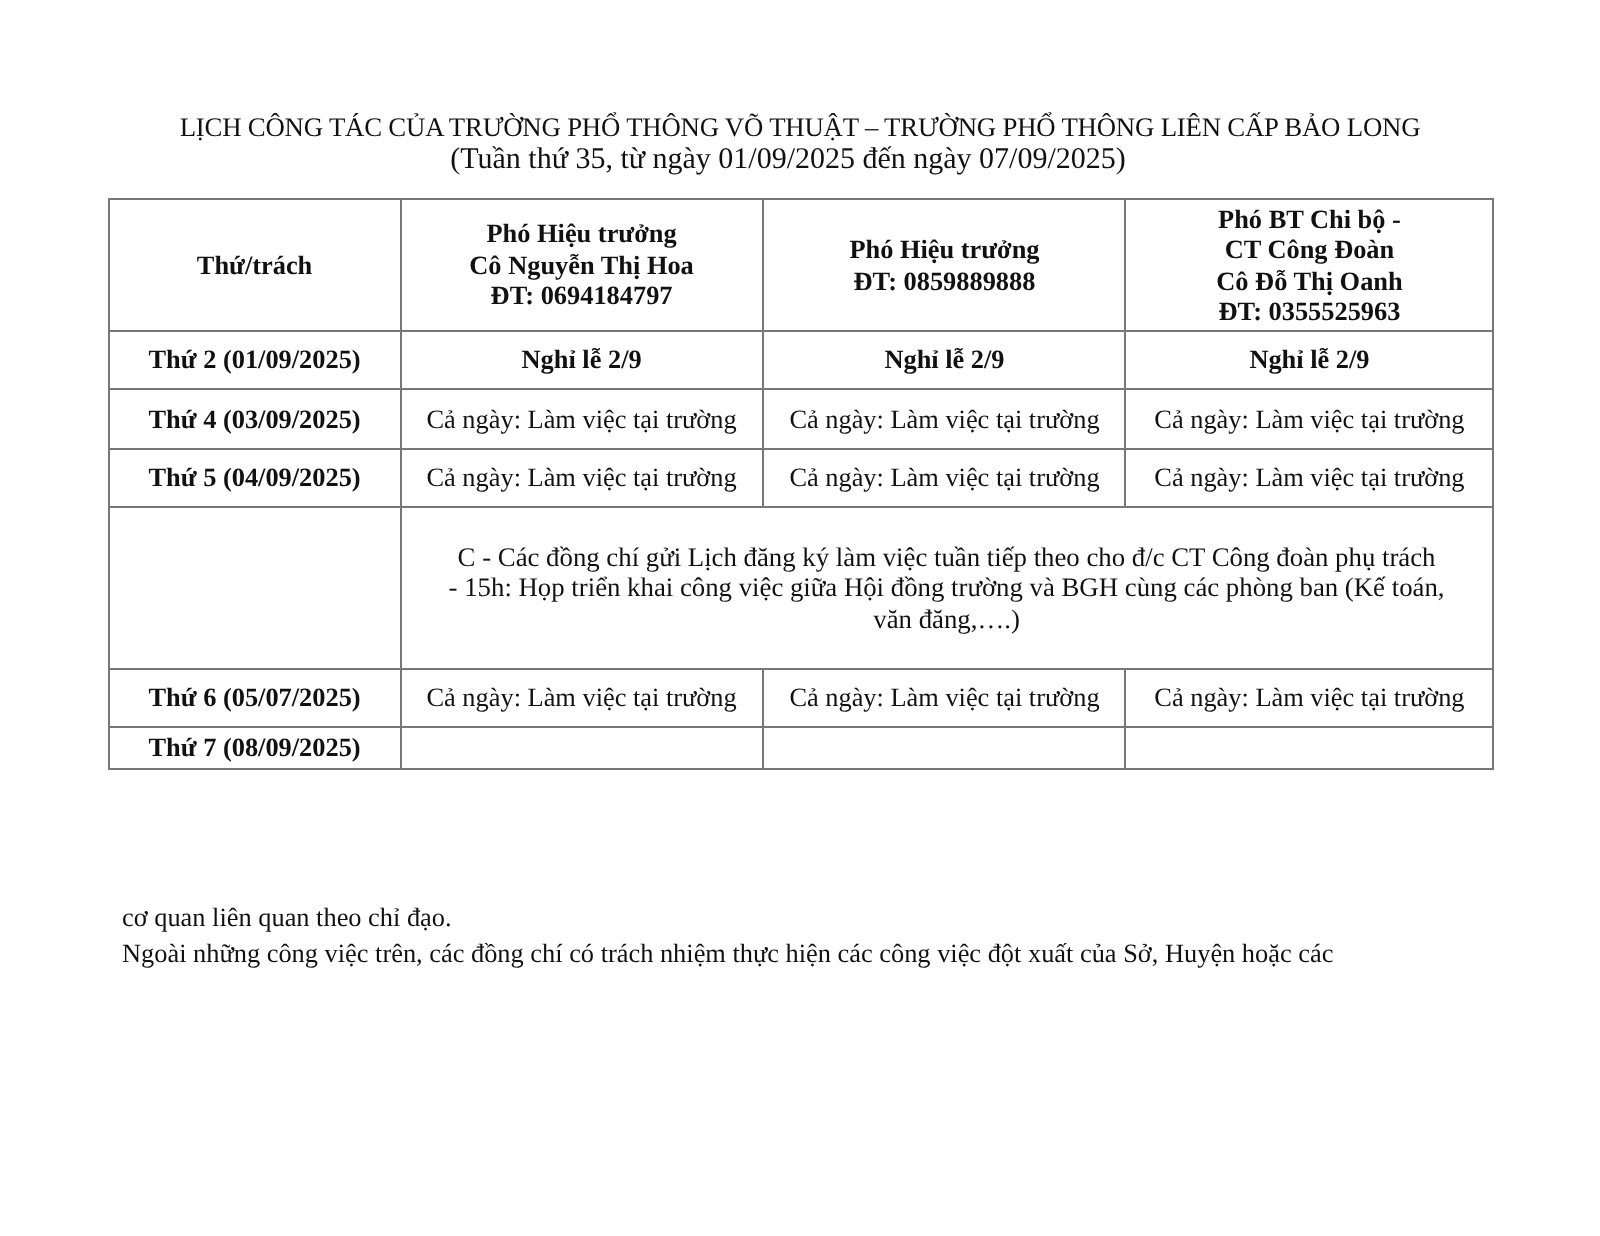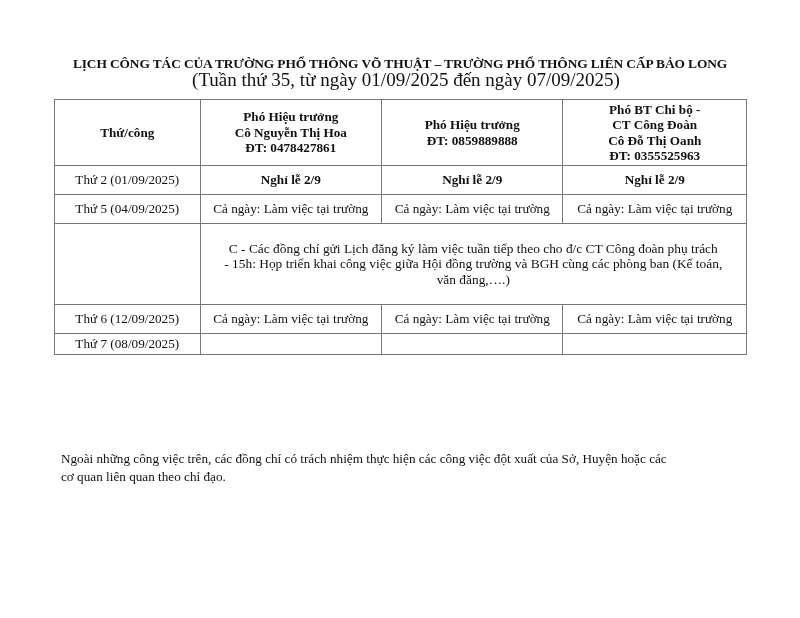--- a/index.html
+++ b/index.html
@@ -14,32 +14,32 @@
       overflow: hidden;
       font-family: "Liberation Serif", "DejaVu Serif", serif;
       color: #111111;
     }
     .title {
       position: absolute;
       left: 0;
       top: 56px;
       width: 800px;
       text-align: center;
-      font-weight: bold;
+      font-weight: normal;
       font-size: 13.4px;
       letter-spacing: -0.1px;
       line-height: 16px;
     }
     .subtitle {
       position: absolute;
-      left: 16px;
+      left: 4px;
       top: 72px;
       width: 780px;
       text-align: center;
-      font-size: 19px;
+      font-size: 15px;
       line-height: 16px;
     }
     table.schedule {
       position: absolute;
       left: 54px;
       top: 99px;
       width: 693px;
       border-collapse: collapse;
       table-layout: fixed;
       font-size: 13.2px;
@@ -60,21 +60,21 @@
     .col-a { width: 177px; }
     .col-b { width: 177px; }
     .col-c { width: 179px; }
     tr.head-row { height: 66px; }
     tr.r-short { height: 29px; }
     tr.r-mid { height: 30px; }
     tr.r-note { height: 81px; }
     tr.r-tiny { height: 21px; }
     tr.r-tiny2 { height: 22px; }
     td.day {
-      font-weight: normal;
+      font-weight: bold;
     }
     td.holiday {
       font-weight: bold;
       vertical-align: top;
       padding-top: 1px;
     }
     td.holiday2 {
       font-weight: bold;
       vertical-align: top;
       padding-top: 5px;
@@ -106,69 +106,75 @@
 
 <table class="schedule">
   <colgroup>
     <col class="col-day">
       <col class="col-a">
       <col class="col-b">
       <col class="col-c">
   </colgroup>
   <tbody>
       <tr class="head-row">
-    <th><span>Thứ/công</span></th>
+    <th><span>Thứ/trách</span></th>
     <th>
       <span style="display:block">Phó Hiệu trưởng</span>
       <span style="display:block">Cô Nguyễn Thị Hoa</span>
-      <span style="display:block">ĐT: 0478427861</span>
+      <span style="display:block">ĐT: 0694184797</span>
     </th>
     <th>
       <span style="display:block">Phó Hiệu trưởng</span>
       <span style="display:block">ĐT: 0859889888</span>
     </th>
     <th>
       <span style="display:block">Phó BT Chi bộ -</span>
       <span style="display:block">CT Công Đoàn</span>
       <span style="display:block">Cô Đỗ Thị Oanh</span>
       <span style="display:block">ĐT: 0355525963</span>
     </th>
   </tr>
 
   <tr class="r-short">
     <td class="day">Thứ 2 (01/09/2025)</td>
     <td class="holiday">Nghỉ lễ 2/9</td>
     <td class="holiday">Nghỉ lễ 2/9</td>
     <td class="holiday">Nghỉ lễ 2/9</td>
   </tr>
+  <tr class="r-mid">
+    <td class="day">Thứ 4 (03/09/2025)</td>
+    <td>Cả ngày: Làm việc tại trường</td>
+    <td>Cả ngày: Làm việc tại trường</td>
+    <td>Cả ngày: Làm việc tại trường</td>
+  </tr>
   <tr class="r-short">
     <td class="day">Thứ 5 (04/09/2025)</td>
     <td>Cả ngày: Làm việc tại trường</td>
     <td>Cả ngày: Làm việc tại trường</td>
     <td>Cả ngày: Làm việc tại trường</td>
   </tr>
   <tr class="r-note">
     <td class="day"></td>
     <td class="note" colspan="3">
       <span class="note-line">C - Các đồng chí gửi Lịch đăng ký làm việc tuần tiếp theo cho đ/c CT Công đoàn phụ trách</span>
       <span class="note-line">- 15h: Họp triển khai công việc giữa Hội đồng trường và BGH cùng các phòng ban (Kế toán,</span>
       <span class="note-line">văn đăng,….)</span>
     </td>
   </tr>
   <tr class="r-short">
-    <td class="day">Thứ 6 (12/09/2025)</td>
+    <td class="day">Thứ 6 (05/07/2025)</td>
     <td>Cả ngày: Làm việc tại trường</td>
     <td>Cả ngày: Làm việc tại trường</td>
     <td>Cả ngày: Làm việc tại trường</td>
   </tr>
   <tr class="r-tiny">
     <td class="day">Thứ 7 (08/09/2025)</td>
     <td></td>
     <td></td>
     <td></td>
   </tr>
 </tbody>
   </table>
 
 <div class="footer">
+  <span>cơ quan liên quan theo chỉ đạo.</span>
   <span>Ngoài những công việc trên, các đồng chí có trách nhiệm thực hiện các công việc đột xuất của Sở, Huyện hoặc các</span>
-  <span>cơ quan liên quan theo chỉ đạo.</span>
 </div>
 
 </body></html>

